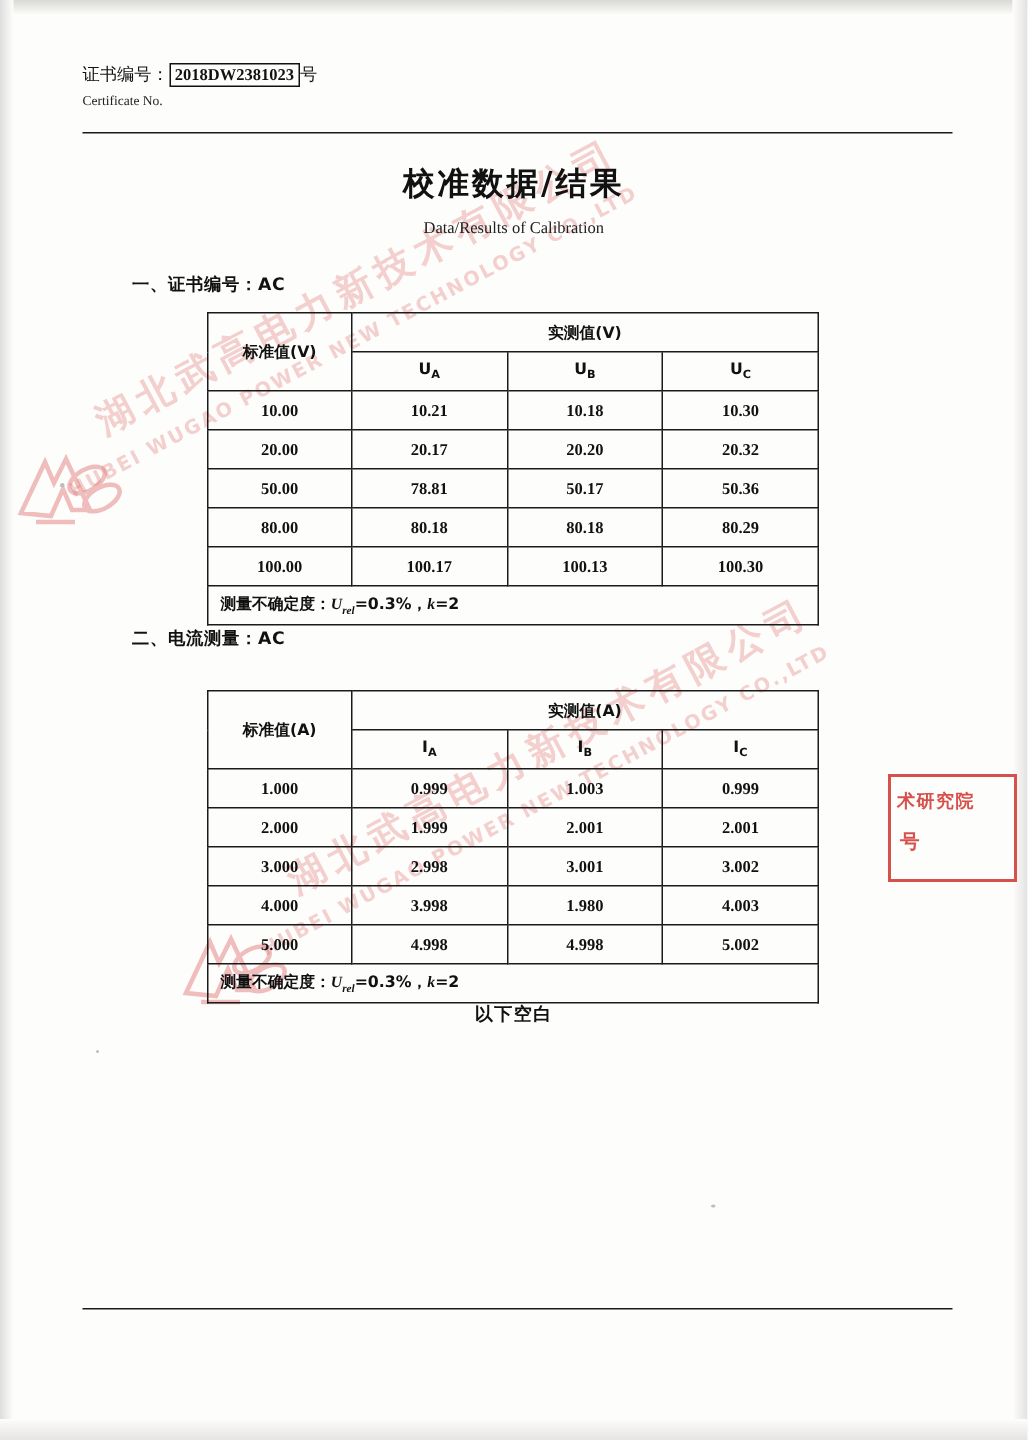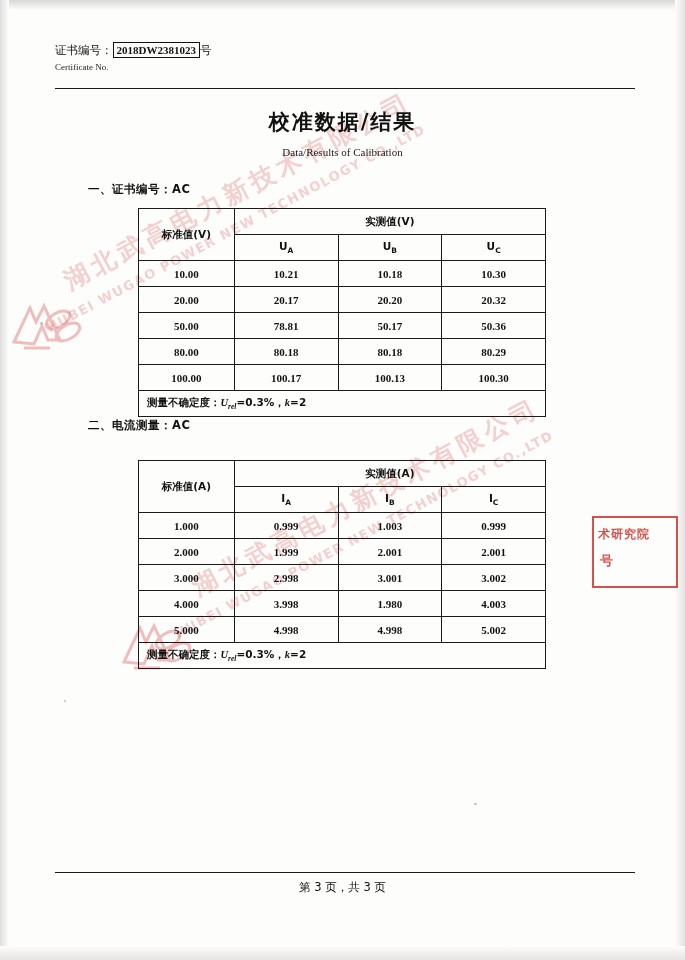--- a/index.html
+++ b/index.html
@@ -403,25 +403,25 @@
       <td class="val">5.002</td>
     </tr>
     <tr>
       <td class="unc-cell" colspan="4">
         <span>测量不确定度：</span><i>U</i><i class="sub">rel</i><span>=0.3%，</span><i>k</i><span>=2</span>
       </td>
     </tr>
   </tbody>
     </table>
 
+  <div class="blank-note">以下空白</div>
 
   <div class="stamp">
     <div class="stamp-l1">术研究院</div>
     <div class="stamp-l2">号</div>
   </div>
 
   <div class="footer-rule"></div>
-  <div class="footer-text">第 3 页，共 3 页</div>
 
   <div class="speck" style="left:40px;top:322px;width:3px;height:3px;"></div>
   <div class="speck" style="left:474px;top:803px;width:3px;height:2px;"></div>
   <div class="speck" style="left:64px;top:700px;width:2px;height:2px;"></div>
 </div>
 
 </body></html>

